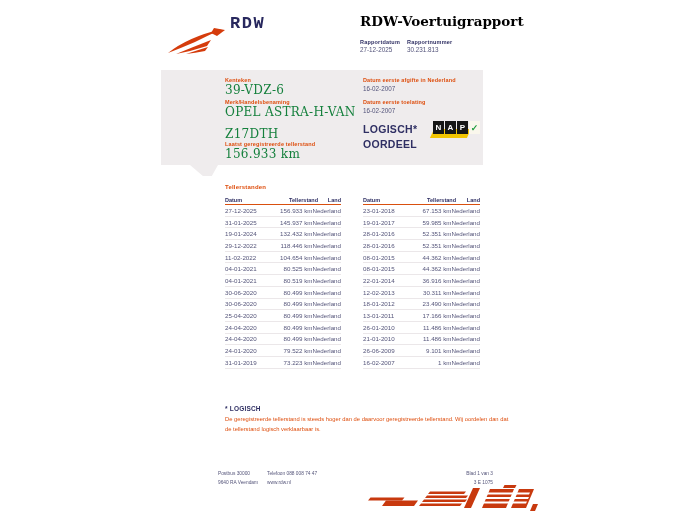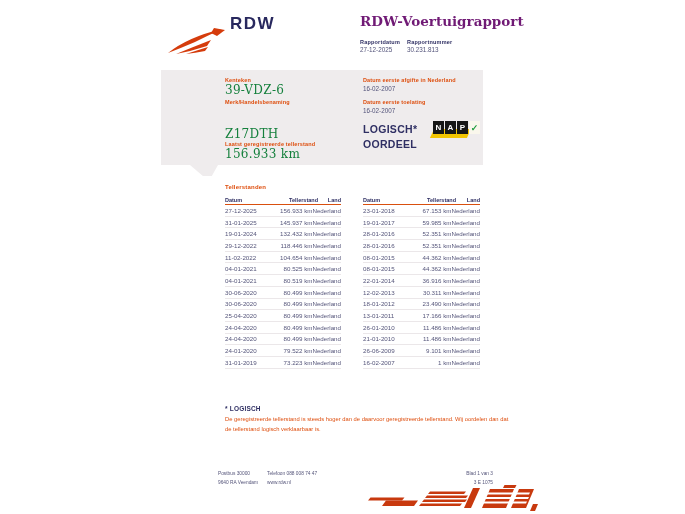--- a/index.html
+++ b/index.html
@@ -4,27 +4,27 @@
 <style>
   html,body{margin:0;padding:0;background:#ffffff;}
   .page{
     position:relative; width:685px; height:514px; background:#ffffff;
     overflow:hidden; font-family:"Liberation Sans", sans-serif;
   }
   
   .logo-icon{position:absolute; left:166px; top:20px; width:60px; height:38px;}
   .logo-text{
     position:absolute; left:230px; top:14px;
-    font-family:Liberation Sans, sans-serif; font-weight:bold; font-size:17px;
+    font-family:Liberation Mono, monospace; font-weight:bold; font-size:17px;
     letter-spacing:1.5px; color:#28285e;
   }
   .doc-title{
     position:absolute; left:360px; top:13px;
     font-family:"DejaVu Serif", serif; font-weight:bold; font-size:13.5px;
-    color:#701a75;
+    color:#000000;
   }
   .hlabel{
     position:absolute; font-size:5.5px; font-weight:bold; color:#2f2f63;
     letter-spacing:.2px;
   }
   .hvalue{position:absolute; font-size:6.3px; color:#53537a;}
   
   .infobox{position:absolute; left:161px; top:70px; width:322px; height:95px; background:#efeced;}
   .infobox-tail{
     position:absolute; left:190px; top:165px; width:28px; height:11px; background:#efeced;
@@ -106,20 +106,21 @@
   <div class="hlabel" style="left:407px; top:39px;">Rapportnummer</div>
   <div class="hvalue" style="left:407px; top:46px;">30.231.813</div>
 
   <div class="infobox"></div>
   <div class="infobox-tail"></div>
 
   <div class="olabel" style="left:225px; top:77px;">Kenteken</div>
   <div class="bigvalue" style="left:225px; top:84px;">39-VDZ-6</div>
 
   <div class="olabel" style="left:225px; top:99px;">Merk/Handelsbenaming</div>
+  <div class="bigvalue" style="left:225px; top:106px;">OPEL ASTRA-H-VAN</div>
   <div class="bigvalue" style="left:225px; top:128px;">Z17DTH</div>
 
   <div class="olabel" style="left:225px; top:141px;">Laatst geregistreerde tellerstand</div>
   <div class="bigvalue" style="left:225px; top:148px;">156.933 km</div>
 
   <div class="olabel" style="left:363px; top:77px;">Datum eerste afgifte in Nederland</div>
   <div class="smallvalue" style="left:363px; top:85px;">16-02-2007</div>
   <div class="olabel" style="left:363px; top:99px;">Datum eerste toelating</div>
   <div class="smallvalue" style="left:363px; top:107px;">16-02-2007</div>
 

